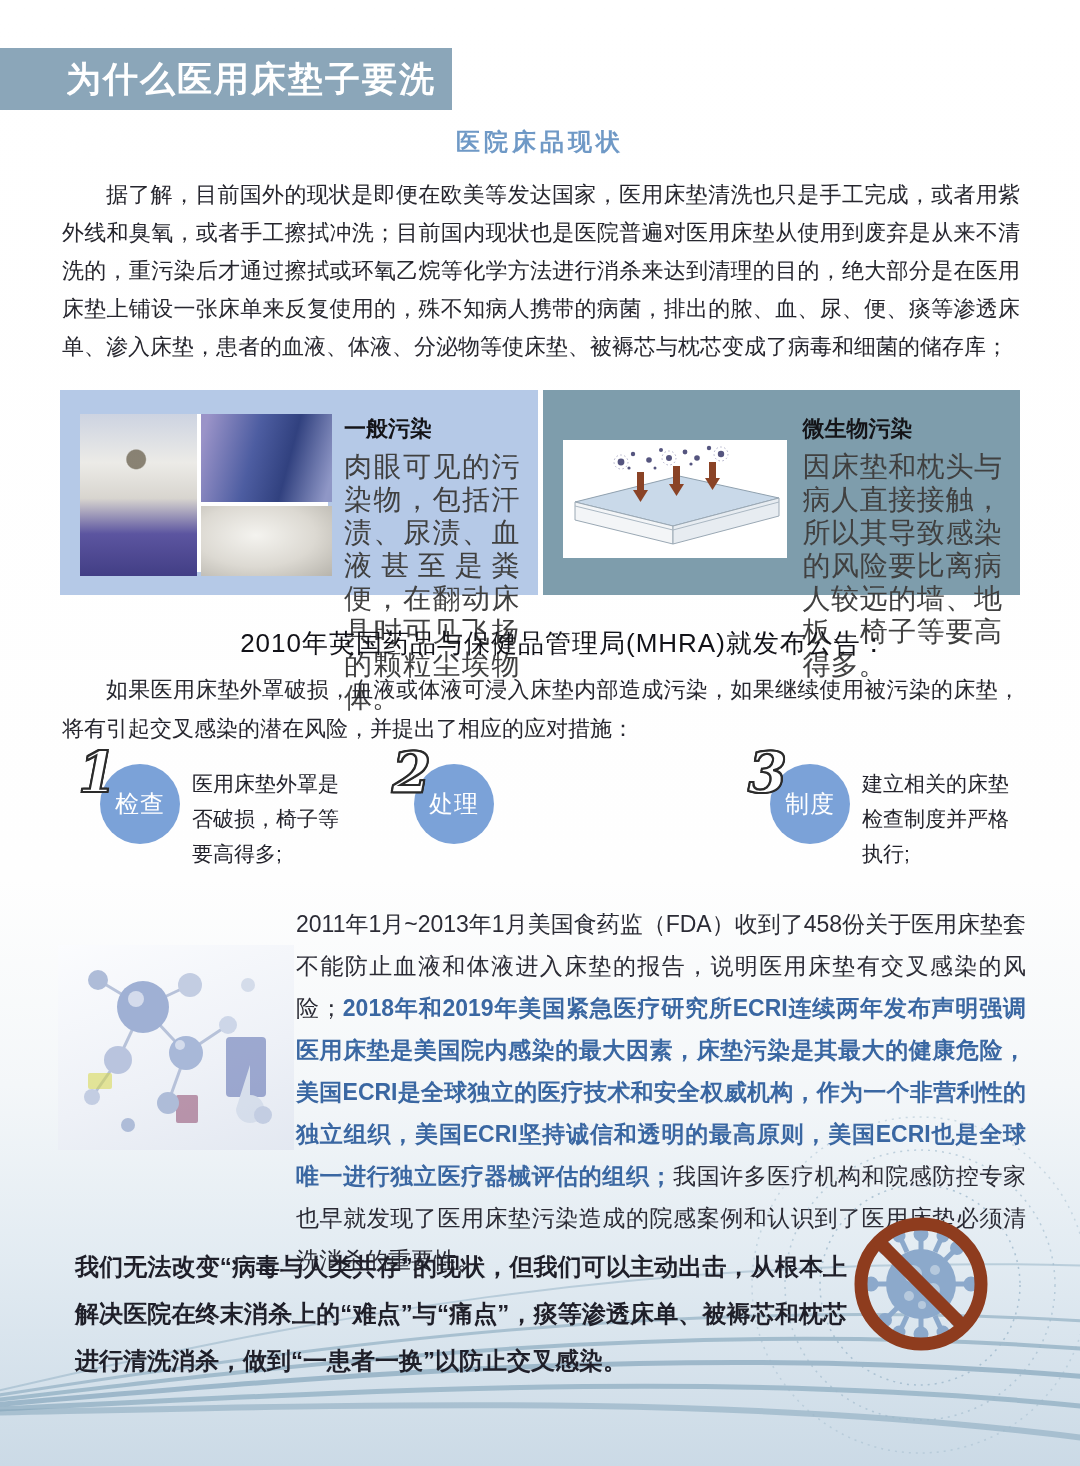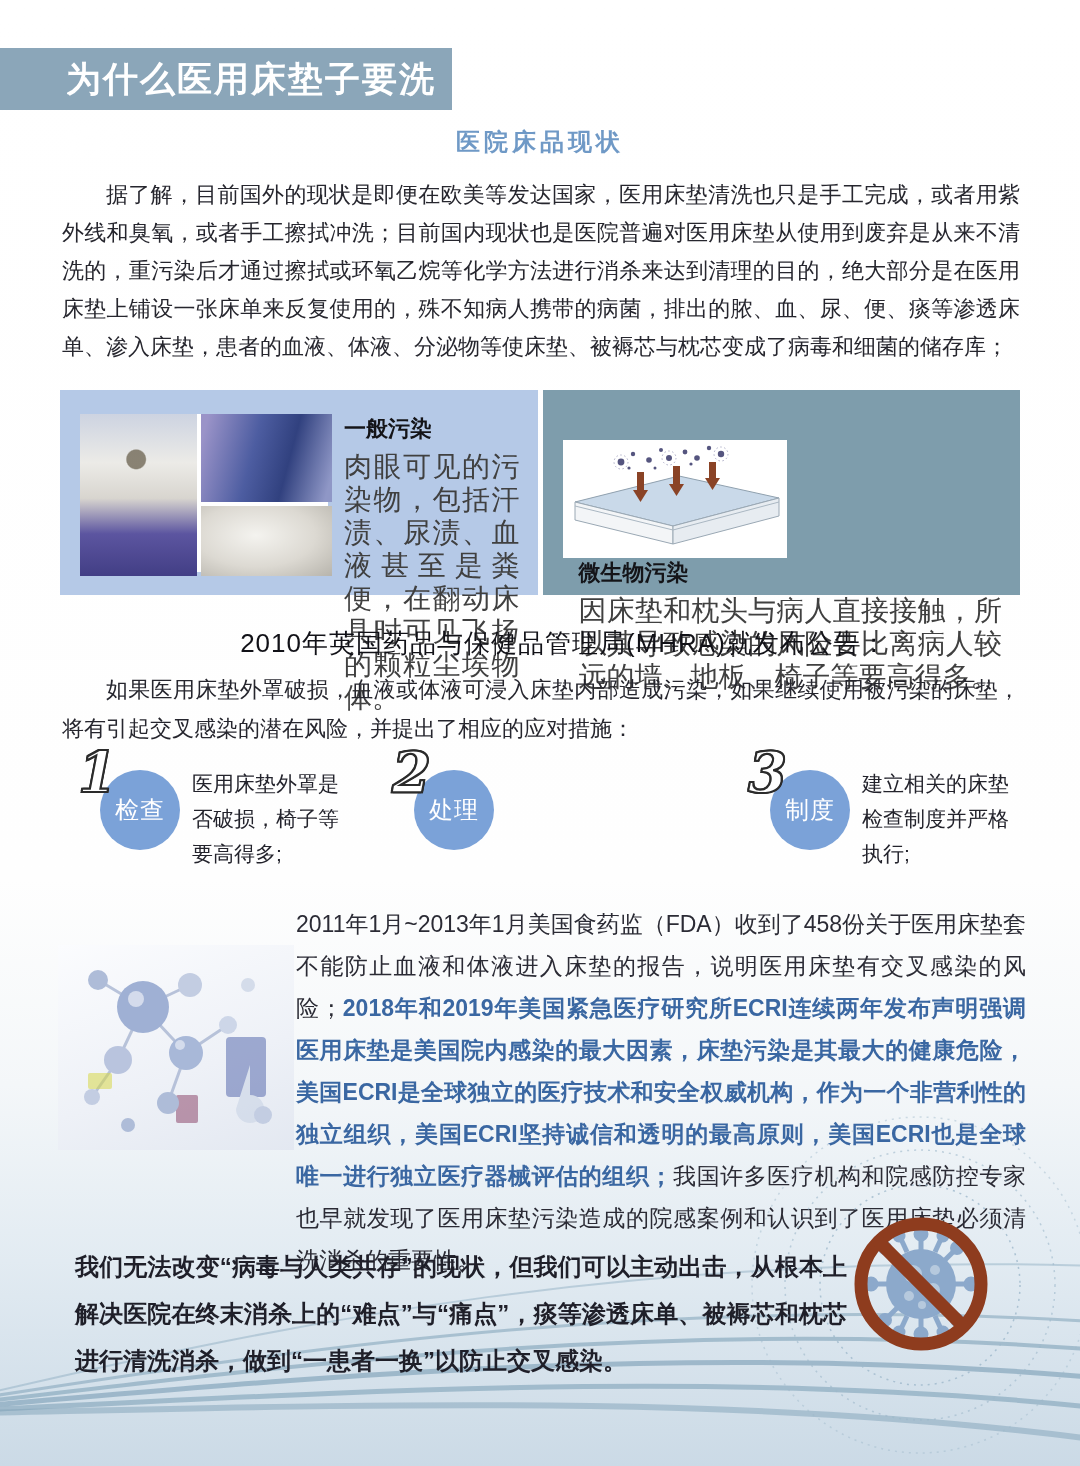--- a/index.html
+++ b/index.html
@@ -22,21 +22,21 @@
     color:#6f99c6; font-size:24px; font-weight:bold; letter-spacing:4px;
   }
   .intro {
     position:absolute; left:62px; top:176px; width:958px;
     font-size:22px; line-height:38px; text-align:justify; text-indent:2em; color:#26262e;
   }
 
   .cards { position:absolute; left:60px; top:390px; width:960px; height:205px; display:flex; gap:5px; }
   .card { width:478px; display:flex; padding:24px 18px 18px 20px; }
   .card-light { background:#b5c9e7; }
-  .card-dark  { background:#7e9dac;flex-direction:column; }
+  .card-dark  { background:#7e9dac; }
   .card-text { margin-left:16px; flex:1; }
   .card-title { font-size:22px; font-weight:bold; color:#141418; margin-bottom:6px; }
   .card-body  { font-size:28px; line-height:33px; color:#404040; text-align:justify; }
 
   .collage {
     width:248px; height:158px; flex:none;
     display:grid; grid-template-columns:47% 53%; grid-template-rows:56% 44%;
     gap:4px; background:#ffffff;
   }
   .tile { width:100%; height:100%; }
@@ -57,21 +57,21 @@
     position:absolute; left:62px; top:670px; width:958px;
     font-size:22px; line-height:39px; text-align:justify; text-indent:2em; color:#26262e;
   }
 
   .measure { position:absolute; top:752px; display:flex; }
   .m1 { left:82px;  width:270px; }
   .m2 { left:396px; width:320px; }
   .m3 { left:752px; width:280px; }
   .badge { position:relative; width:96px; height:100px; flex:none; }
   .badge-circle {
-    position:absolute; left:18px; top:18px; width:80px; height:80px; border-radius:50%;
+    position:absolute; left:18px; top:12px; width:80px; height:80px; border-radius:50%;
     background:#7ba2d8; color:#ffffff; font-size:24px; letter-spacing:1px;
     display:flex; align-items:center; justify-content:center;
   }
   .badge-num {
     position:absolute; left:-4px; top:-8px; z-index:2;
     font-family:"DejaVu Serif","Liberation Serif",serif; font-style:italic; font-weight:bold;
     font-size:56px; line-height:1; color:#ffffff;
     -webkit-text-stroke:2px #2b2b2b;
     text-shadow:1px 1px 0 #2b2b2b,-1px -1px 0 #2b2b2b,1px -1px 0 #2b2b2b,-1px 1px 0 #2b2b2b;
   }

